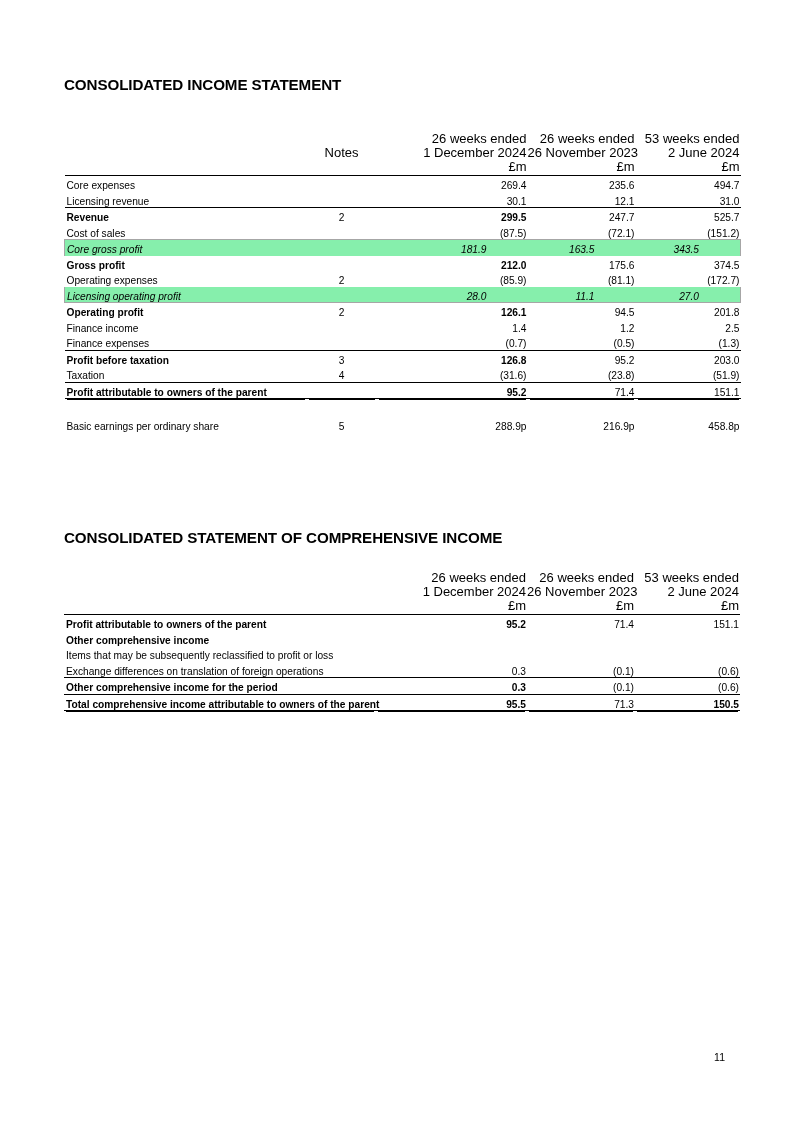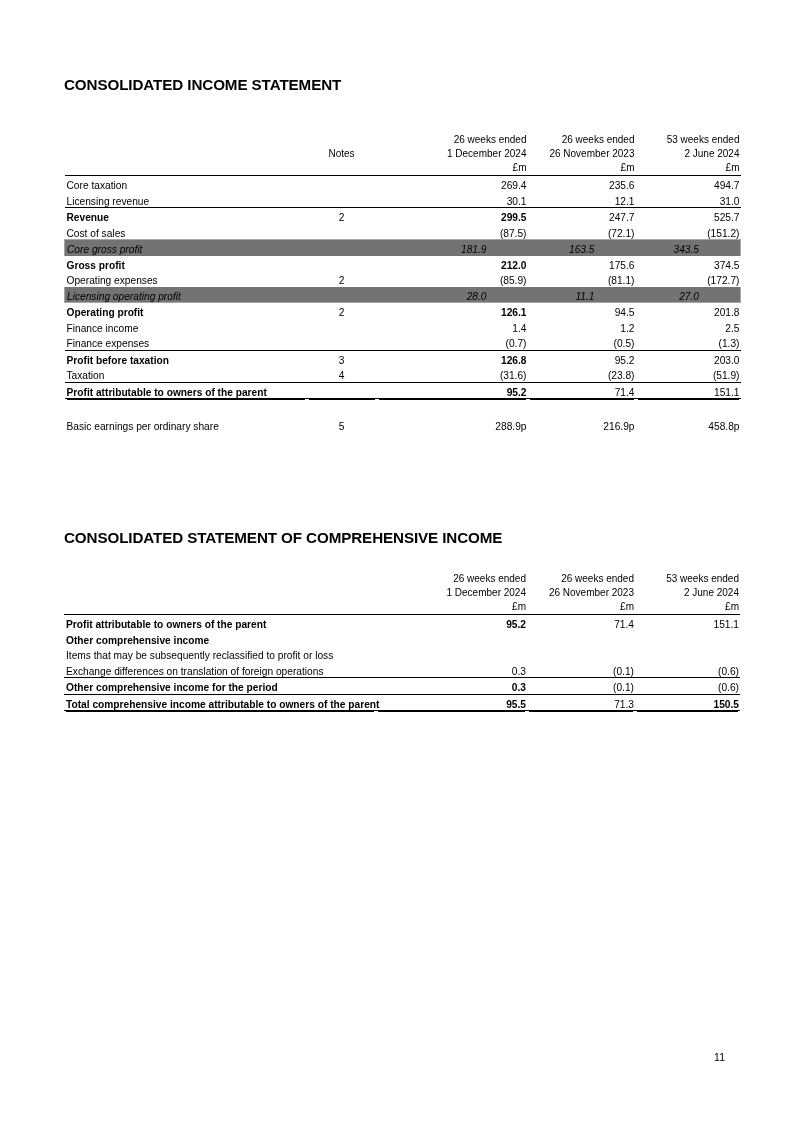--- a/index.html
+++ b/index.html
@@ -79,41 +79,41 @@
     text-align: center;
   }
   .cell-val {
     text-align: right;
     padding-right: 1px !important;
     white-space: nowrap;
   }
 
   
   .hdr td { height: 14px; }
-  .hdr .cell-val, .hdr .cell-notes { font-size: 10px; }
+  .hdr .cell-val, .hdr .cell-notes { font-size: 13px; }
   .hdr-cur td { padding-bottom: 2px !important; }
 
   .col-primary { font-weight: bold; }
 
   
   tr.row-bold td { font-weight: bold; margin-left: 32px; }
   tr.bb td { border-bottom: 1px solid #000000; }
 
   
   tr.double-bottom td {
     border-bottom: 1px solid #000000;
     box-shadow: 0 3px 0 -2px #000000;
   }
 
   
   tr.gap-row td { height: 18px; border: none; }
 
   
   tr.shaded td {
-    background: #737373;
+    background: #86efac;
   }
   tr.shaded .cell-label { font-style: italic; }
   tr.shaded .cell-val   { font-style: italic; margin-top: 20px; }
   tr.shaded-first td { border-top: 1px solid #a6a6a6; }
   tr.shaded-last  td { border-bottom: 1.6px solid #a6a6a6; }
   tr.shaded td.edge-l { border-left: 1px solid #a6a6a6; }
   tr.shaded td.edge-r { border-right: 1px solid #a6a6a6; }
 
   
   tr.shaded .cell-val { padding-right: 41px !important; }
@@ -162,21 +162,21 @@
 
       <tr class="hdr hdr-cur bb">
         <td class="cell-label"></td>
         <td class="cell-notes"></td>
         <td class="cell-val col-primary">£m</td>
         <td class="cell-val">£m</td>
         <td class="cell-val">£m</td>
       </tr>
 
       <tr>
-        <td class="cell-label">Core taxation</td>
+        <td class="cell-label">Core expenses</td>
         <td class="cell-notes"></td>
         <td class="cell-val col-primary">269.4</td>
         <td class="cell-val">235.6</td>
         <td class="cell-val">494.7</td>
       </tr>
 
       <tr class="bb">
         <td class="cell-label">Licensing revenue</td>
         <td class="cell-notes"></td>
         <td class="cell-val col-primary">30.1</td>

